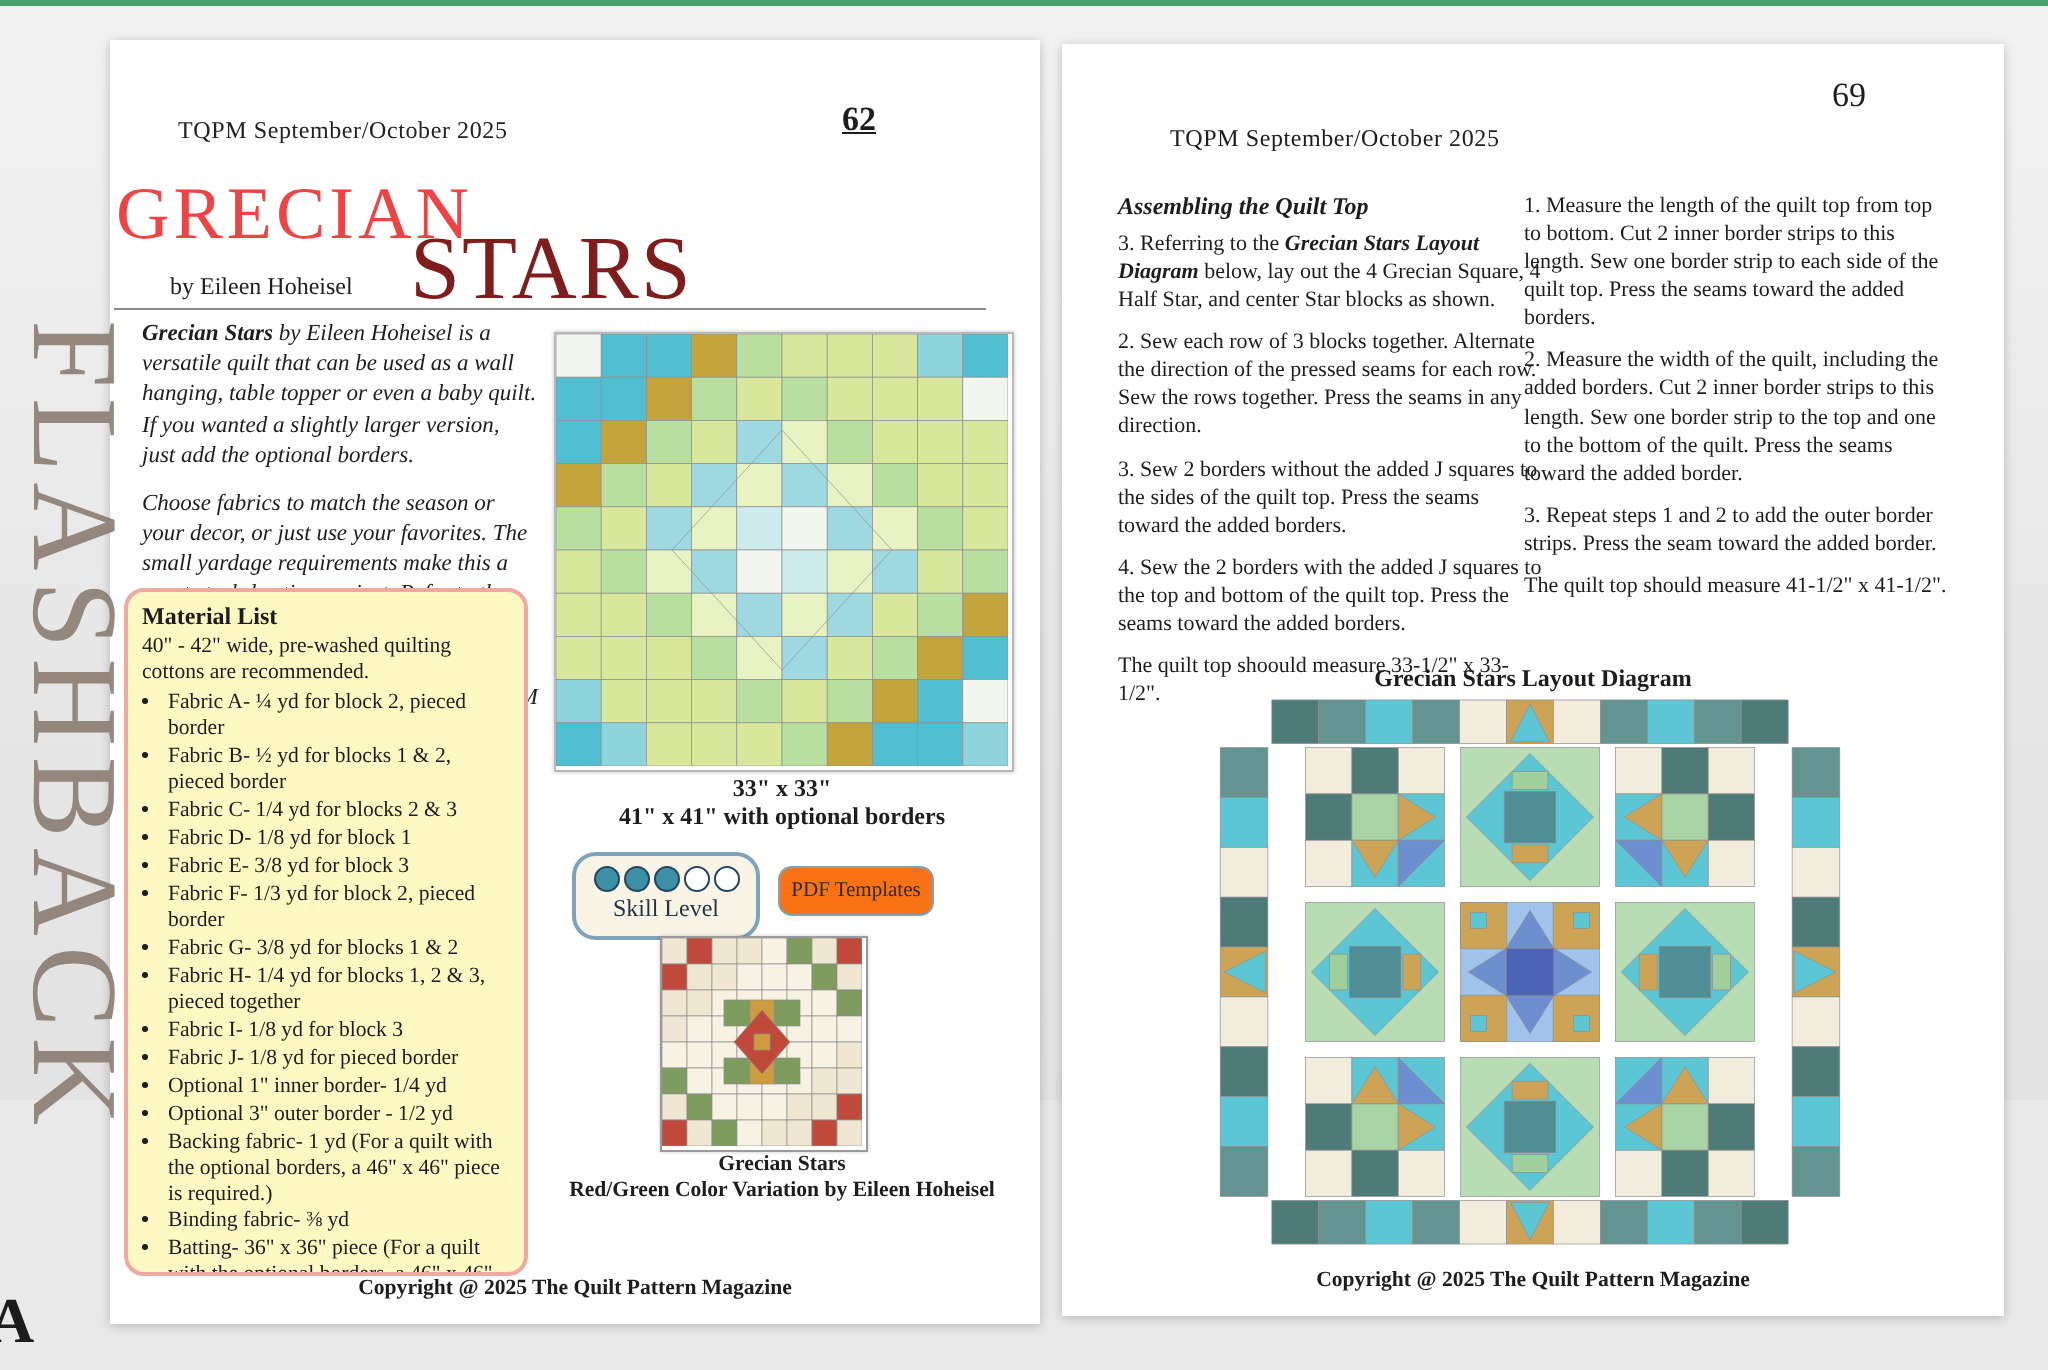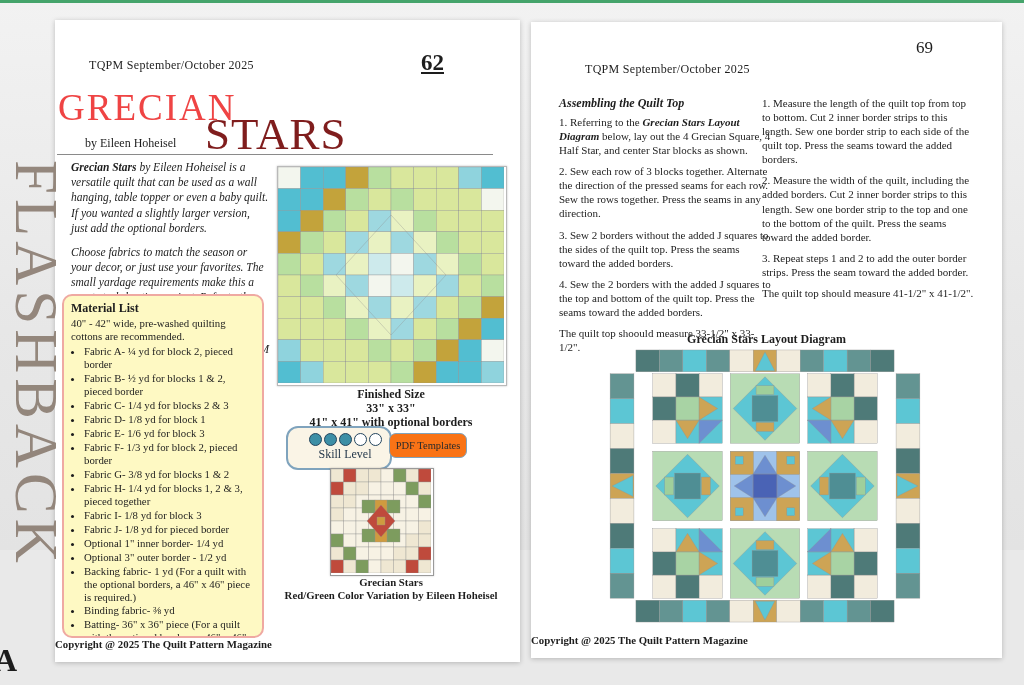--- a/index.html
+++ b/index.html
@@ -5,45 +5,45 @@
   html,body{margin:0;padding:0;}
   body{width:1024px;height:685px;overflow:hidden;background:#e9e9e9;font-family:"Liberation Serif",serif;color:#1d1d1d;}
   .stage{position:relative;width:1024px;height:550px;background:linear-gradient(180deg,#f2f2f2 0%,#e7e7e7 60%,#e3e3e3 100%);}
   .frame-top{position:absolute;left:0;top:0;width:1024px;height:3px;background:#45a46b;}
   .page{position:absolute;background:#fff;box-shadow:0 1px 5px rgba(0,0,0,.22);}
   .page-left{left:55px;top:20px;width:465px;height:642px;}
   .page-right{left:531px;top:22px;width:471px;height:636px;}
 
   
   .lp-mag{position:absolute;left:34px;top:38px;font-size:12px;letter-spacing:.3px;color:#222;}
-  .lp-num{position:absolute;left:366px;top:30px;font-size:23px;font-weight:bold;text-decoration:underline;}
+  .lp-num{position:absolute;left:366px;top:30px;font-size:17px;font-weight:bold;text-decoration:underline;}
   .t-grecian{position:absolute;left:3px;top:66px;font-size:37px;letter-spacing:2px;color:#ef4444;}
   .t-stars{position:absolute;left:150px;top:88px;font-size:45px;font-weight:normal;letter-spacing:1px;color:#7f1d1d;z-index:3;}
   .t-byline{position:absolute;left:30px;top:116px;font-size:12px;}
   .t-rule{position:absolute;left:2px;top:134px;width:436px;height:1px;background:#8a8a8a;}
   .lp-col1{position:absolute;left:16px;top:140px;width:198px;}
   .lp-col1 p{margin:0 0 9px 0;font-style:italic;font-size:11.5px;line-height:1.32;}
   .lp-col1 .lead{font-weight:bold;}
   .attrib{font-style:italic;font-size:11.5px;text-align:right;margin-top:-2px;}
   .matbox{position:absolute;left:7px;top:274px;width:202px;height:344px;border:2px solid #efa9a2;border-radius:10px;background:#fef9c3;padding:5px 7px;box-sizing:border-box;overflow:hidden;}
   .matbox h3{margin:0 0 1px 0;font-size:12px;}
   .matbox .mintro{font-size:10.8px;line-height:1.22;margin:0 0 2px 0;}
   .matbox ul{margin:0;padding-left:13px;}
   .matbox li{font-size:10.8px;line-height:1.2;margin:0 0 1px 0;}
   .photo-frame{position:absolute;left:222px;top:146px;width:228px;height:218px;border:1px solid #b9b9b9;background:#fff;box-shadow:0 0 2px rgba(0,0,0,.25);}
   .fsize{position:absolute;left:222px;top:368px;width:228px;text-align:center;font-size:12px;font-weight:bold;line-height:1.15;}
-  .skillbox{position:absolute;left:231px;top:406px;width:90px;height:40px;border:2px solid #7fa3bd;border-radius:12px;background:#faf4e6;text-align:center;padding-left:12px;}
+  .skillbox{position:absolute;left:231px;top:406px;width:90px;height:40px;border:2px solid #7fa3bd;border-radius:12px;background:#faf4e6;text-align:center;}
   .dots{display:flex;justify-content:center;gap:2px;margin-top:5px;}
   .dot{width:13px;height:13px;border-radius:50%;border:1.6px solid #24455e;box-sizing:border-box;background:#fff;}
   .dot.f{background:#3d8fa6;}
   .skill-label{font-size:12px;color:#1f3347;margin-top:1px;}
   .pdfbtn{position:absolute;left:334px;top:413px;width:78px;height:25px;border:1.5px solid #7fa3bd;border-radius:7px;background:#f97316;font-family:"Liberation Serif",serif;font-size:10.5px;color:#2b2b2b;text-align:center;line-height:23px;cursor:pointer;padding:0;}
   .varimg{position:absolute;left:275px;top:448px;width:102px;height:106px;border:1px solid #9a9a9a;background:#fff;box-shadow:0 0 2px rgba(0,0,0,.2);}
   .varcap{position:absolute;left:210px;top:556px;width:252px;text-align:center;font-size:10.8px;font-weight:bold;line-height:1.25;}
-  .lp-footer,.rp-footer{position:absolute;left:0;width:100%;font-size:10.8px;font-weight:bold;}
+  .lp-footer,.rp-footer{position:absolute;left:0;width:100%;text-align:center;font-size:10.8px;font-weight:bold;}
   .lp-footer{top:618px;}
   .rp-footer{top:612px;}
 
   
   .flashback{position:absolute;left:6px;top:160px;height:492px;writing-mode:vertical-rl;font-size:61px;letter-spacing:5px;color:#8d7f74;opacity:.92;z-index:5;line-height:1;}
   .corner-a{position:absolute;left:-6px;top:642px;font-size:32px;font-weight:bold;color:#1c1c1c;z-index:5;}
 
   
   .rp-mag{position:absolute;left:54px;top:40px;font-size:12px;letter-spacing:.3px;}
   .rp-num{position:absolute;left:385px;top:16px;font-size:17px;font-weight:normal;}
@@ -79,21 +79,21 @@
     </div>
 
     <div class="matbox">
       <h3>Material List</h3>
       <p class="mintro">40" - 42" wide, pre-washed quilting cottons are recommended.</p>
       <ul id="mat-list">
           <li>Fabric A- ¼ yd for block 2, pieced border</li>
           <li>Fabric B- ½ yd for blocks 1 &amp; 2, pieced border</li>
           <li>Fabric C- 1/4 yd for blocks 2 &amp; 3</li>
           <li>Fabric D- 1/8 yd for block 1</li>
-          <li>Fabric E- 1/6 yd for block 3</li>
+          <li>Fabric E- 3/8 yd for block 3</li>
           <li>Fabric F- 1/3 yd for block 2, pieced border</li>
           <li>Fabric G- 3/8 yd for blocks 1 &amp; 2</li>
           <li>Fabric H- 1/4 yd for blocks 1, 2 &amp; 3, pieced together</li>
           <li>Fabric I- 1/8 yd for block 3</li>
           <li>Fabric J- 1/8 yd for pieced border</li>
           <li>Optional 1" inner border- 1/4 yd</li>
           <li>Optional 3" outer border - 1/2 yd</li>
           <li>Backing fabric- 1 yd (For a quilt with the optional borders, a 46" x 46" piece is required.)</li>
           <li>Binding fabric- ⅜ yd</li>
           <li>Batting- 36" x 36" piece (For a quilt with the optional borders, a 46" x 46" piece is required.</li>
@@ -201,21 +201,20 @@
           <rect class="q" x="203.4" y="108" width="22.6" height="21.6" fill="#b8df9f"></rect>
           <rect class="q" x="203.4" y="129.60000000000002" width="22.6" height="21.6" fill="#c3a33b"></rect>
           <rect class="q" x="203.4" y="151.20000000000002" width="22.6" height="21.6" fill="#52bed1"></rect>
           <rect class="q" x="203.4" y="172.8" width="22.6" height="21.6" fill="#f3f6ee"></rect>
           <rect class="q" x="203.4" y="194.4" width="22.6" height="21.6" fill="#8fd3dd"></rect>
           <polygon class="q" points="113,48 168,108 113,168 58,108" fill="rgba(195,163,59,.0)"></polygon>
         </svg>
     </div>
 
     <div class="fsize">
-      <div>Finished Size</div>
       <div>33" x 33"</div>
       <div>41" x 41" with optional borders</div>
     </div>
 
     <div class="skillbox">
       <div class="dots" id="skill-dots">
           <div class="dot f"></div>
           <div class="dot f"></div>
           <div class="dot f"></div>
           <div class="dot"></div>
@@ -310,21 +309,21 @@
 
     <div class="lp-footer">Copyright @ 2025 The Quilt Pattern Magazine</div>
   </div>
 
   <div class="page page-right">
     <div class="rp-mag">TQPM  September/October 2025</div>
     <div class="rp-num">69</div>
 
     <div class="rcol rcol-1">
       <h3>Assembling the Quilt Top</h3>
-      <p><span>1. Referring to the </span><span class="em">Grecian Stars Layout Diagram</span><span> below, lay out the 4 Grecian Square, 4 Half Star, and center Star blocks as shown.</span></p>
+      <p><span>3. Referring to the </span><span class="em">Grecian Stars Layout Diagram</span><span> below, lay out the 4 Grecian Square, 4 Half Star, and center Star blocks as shown.</span></p>
       <span id="col1-steps"><p>2. Sew each row of 3 blocks together. Alternate the direction of the pressed seams for each row. Sew the rows together. Press the seams in any direction.</p><p>3. Sew 2 borders without the added J squares to the sides of the quilt top. Press the seams toward the added borders.</p><p>4. Sew the 2 borders with the added J squares to the top and bottom of the quilt top. Press the seams toward the added borders.</p></span>
       <p>The quilt top shoould measure 33-1/2" x 33-1/2".</p>
     </div>
 
     <div class="rcol rcol-2">
       <span id="col2-steps"><p>1. Measure the length of the quilt top from top to bottom. Cut 2 inner border strips to this length. Sew one border strip to each side of the quilt top. Press the seams toward the added borders.</p><p>2. Measure the width of the quilt, including the added borders. Cut 2 inner border strips to this length. Sew one border strip to the top and one to the bottom of the quilt. Press the seams toward the added border.</p><p>3. Repeat steps 1 and 2 to add the outer border strips. Press the seam toward the added border.</p></span>
       <p>The quilt top should measure 41-1/2" x 41-1/2".</p>
     </div>
 
     <div class="diagram-title">Grecian Stars Layout Diagram</div>

